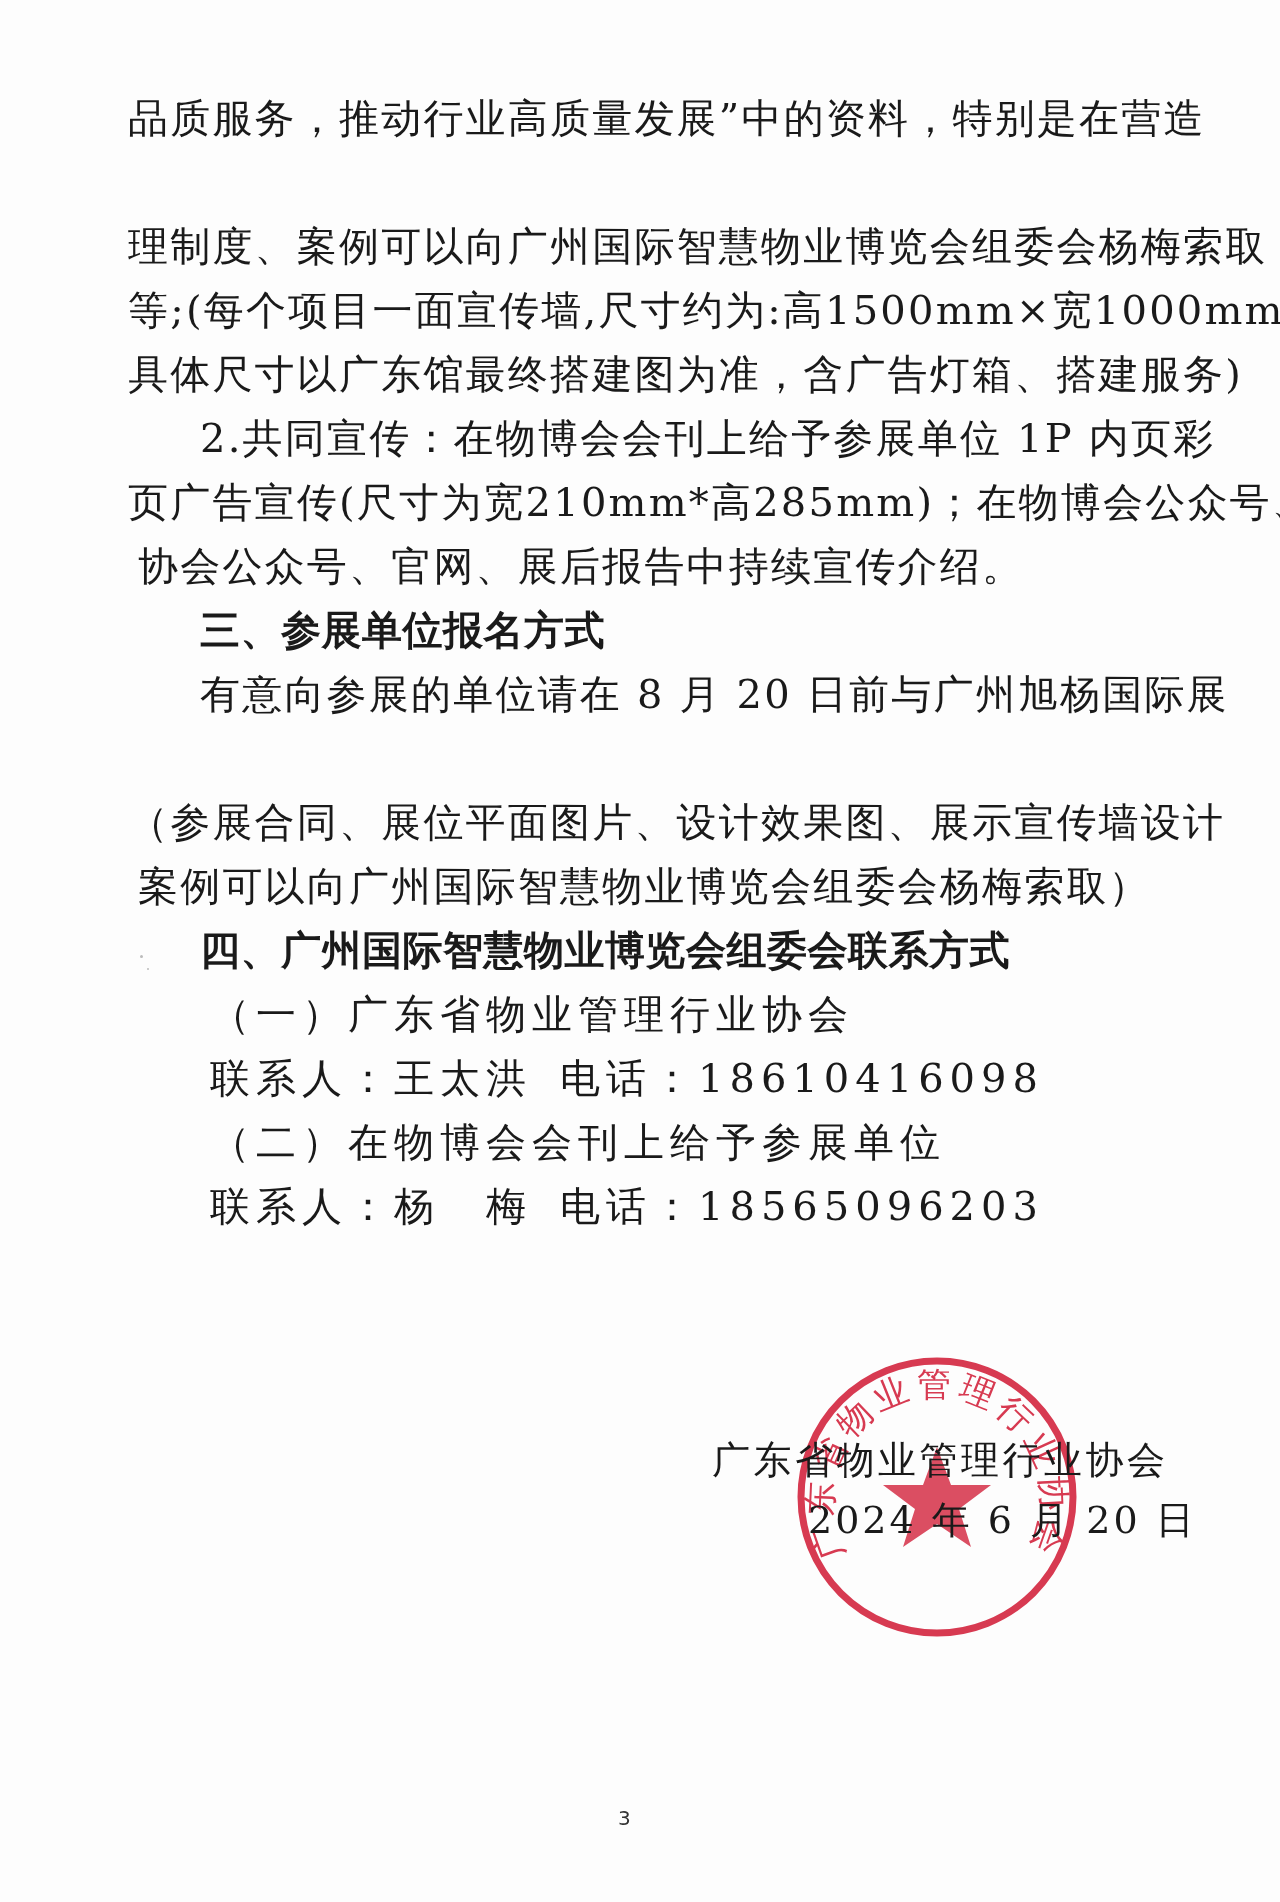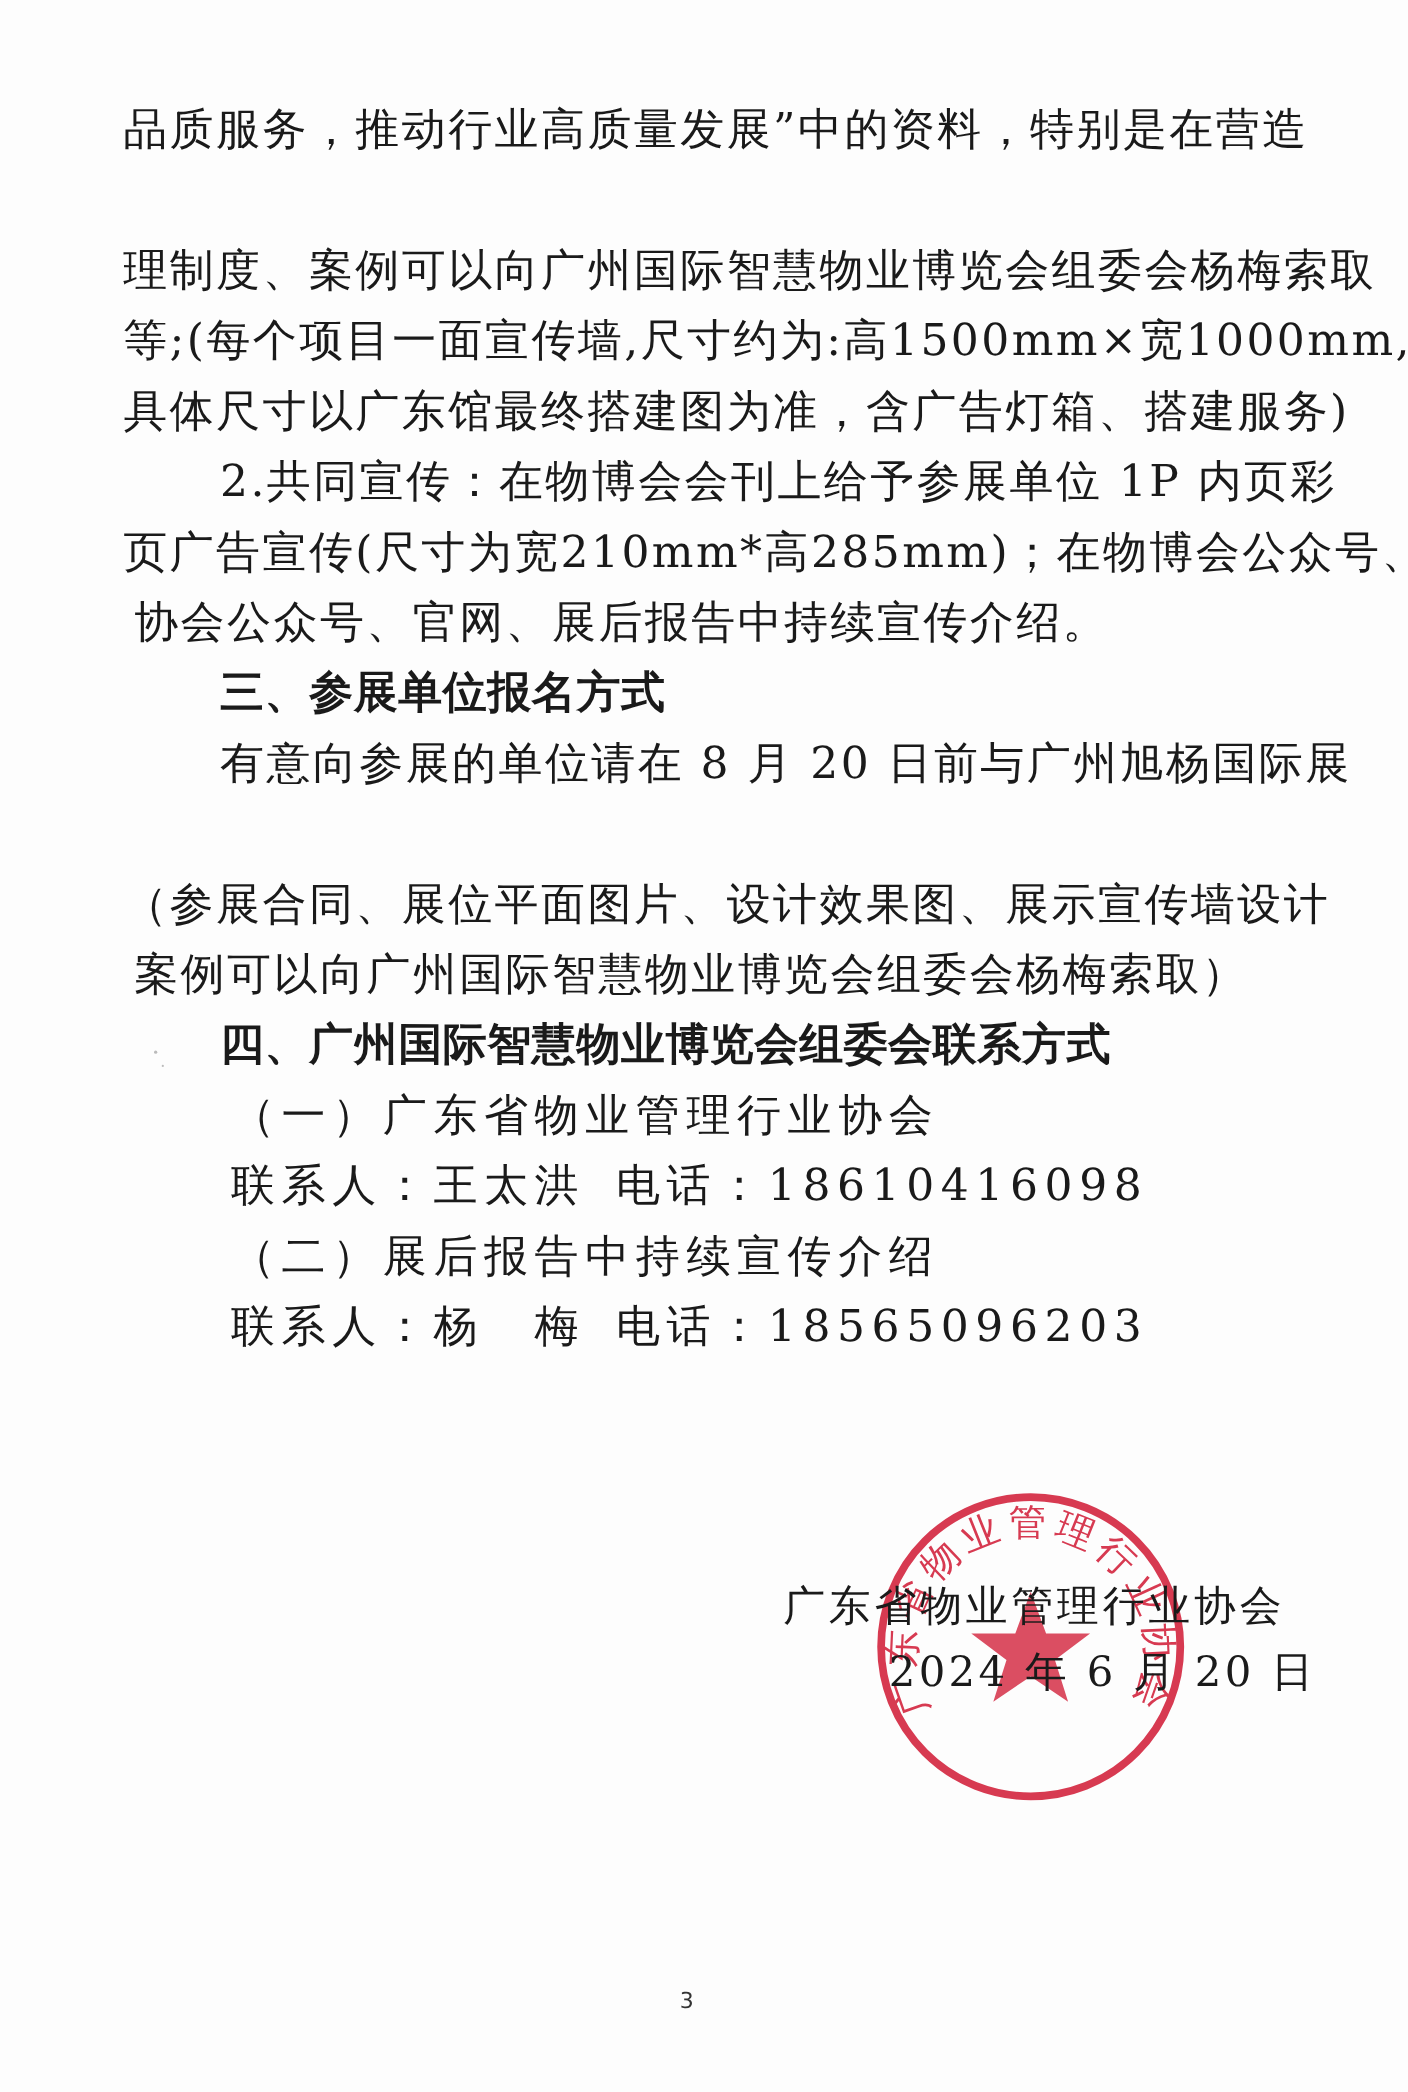--- a/index.html
+++ b/index.html
@@ -17,21 +17,21 @@
   }
   .page {
     position: absolute;
     left: 0; top: 0;
     width: 1280px;
     height: 1902px;
     background: #fdfdfd;
   }
   .line {
     position: absolute;
-    left: 112px;
+    left: 128px;
     width: 1020px;
     height: 64px;
     font-size: 40px;
     line-height: 64px;
     white-space: nowrap;
     letter-spacing: 2.2px;
     text-align: justify;
     text-align-last: justify;
   }
   .line.indent { left: 200px; width: 948px; }
@@ -95,21 +95,21 @@
   <div class="line" style="top:790px">（参展合同、展位平面图片、设计效果图、展示宣传墙设计</div>
   <div class="line short" style="top:854px">案例可以向广州国际智慧物业博览会组委会杨梅索取）</div>
 
   <div class="line indent heading" style="top:918px">四、广州国际智慧物业博览会组委会联系方式</div>
 
   <div class="line indent short" style="top:982px; letter-spacing:6px;">（一）广东省物业管理行业协会</div>
   <div class="line indent short" style="top:1046px; letter-spacing:6px;">
     <span class="contact-label">联系人：王太洪</span><span>电话：18610416098</span>
   </div>
 
-  <div class="line indent short" style="top:1110px; letter-spacing:6px;">（二）展后报告中持续宣传介绍</div>
+  <div class="line indent short" style="top:1110px; letter-spacing:6px;">（二）在物博会会刊上给予参展单位</div>
   <div class="line indent short" style="top:1174px; letter-spacing:6px;text-align:center;">
     <span class="contact-label">联系人：杨　梅</span><span>电话：18565096203</span>
   </div>
 
   <svg class="seal" viewBox="0 0 284 284">
     <defs>
       <path id="sealArc" d="M 52 200 A 105 105 0 1 1 232 200" fill="none"></path>
     </defs>
     <circle cx="142" cy="142" r="136" fill="none" stroke="#d42a43" stroke-width="7"></circle>
     <text font-family="DejaVu Sans, Liberation Sans, sans-serif" font-size="34" fill="#d42a43" letter-spacing="6">

